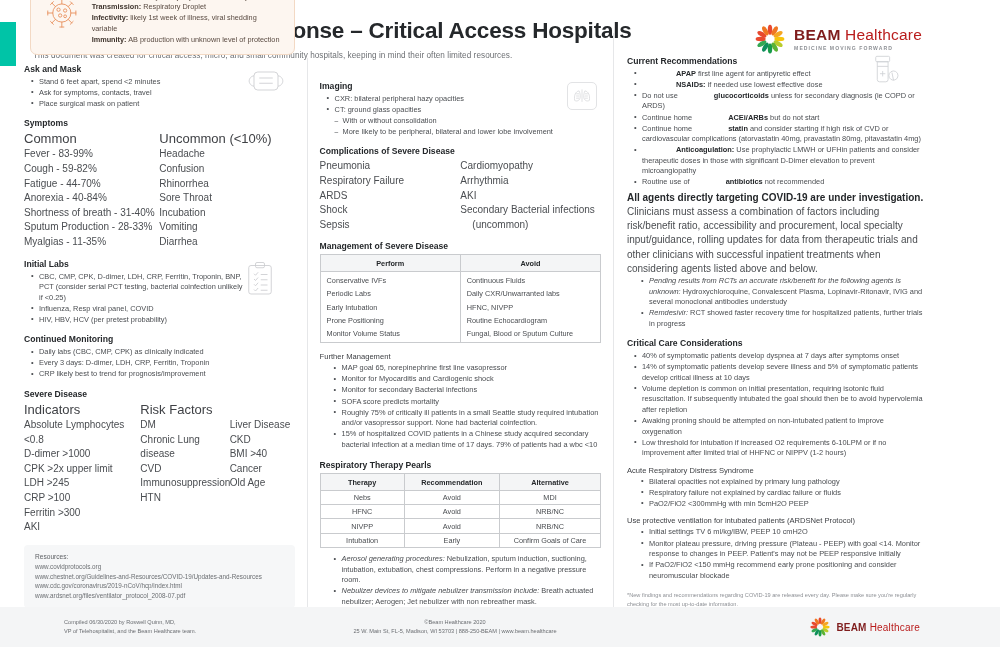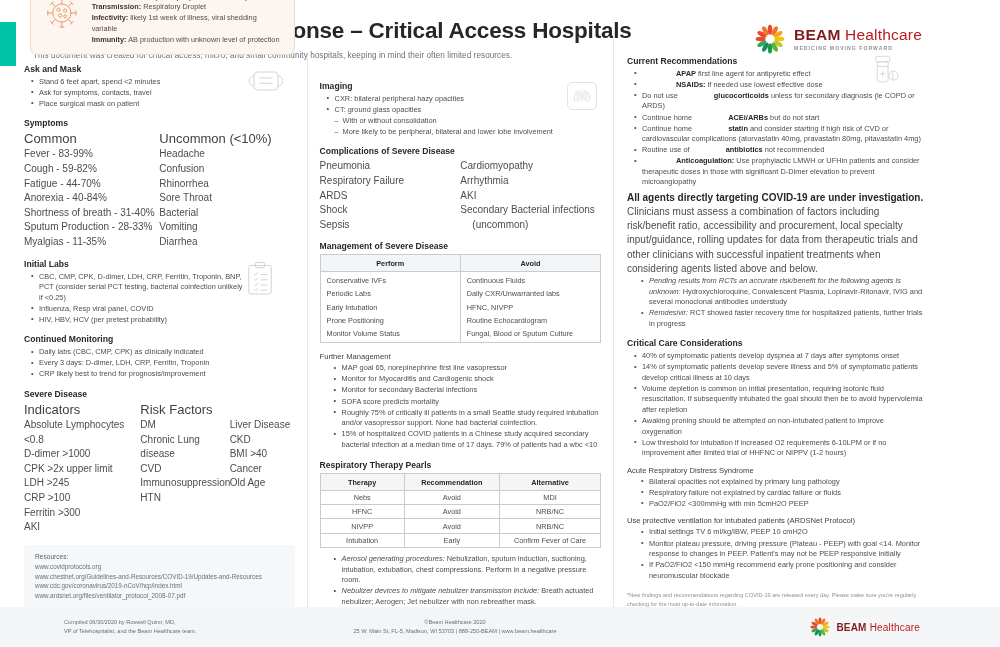--- a/index.html
+++ b/index.html
@@ -267,21 +267,21 @@
             <li>Myalgias - 11-35%</li>
           </ul>
         </div>
         <div>
           <div class="colhead">Uncommon (&lt;10%)</div>
           <ul class="plainlist">
             <li>Headache</li>
             <li>Confusion</li>
             <li>Rhinorrhea</li>
             <li>Sore Throat</li>
-            <li>Bacterial</li>
+            <li>Incubation</li>
             <li>Vomiting</li>
             <li>Diarrhea</li>
           </ul>
         </div>
       </div>
 
       <div style="position:relative;">
         <h3 class="sec">Initial Labs</h3>
         <ul class="bl" style="width:215px;">
           <li>CBC, CMP, CPK, D-dimer, LDH, CRP, Ferritin, Troponin, BNP, PCT (consider serial PCT testing, bacterial coinfection unlikely if &lt;0.25)</li>
@@ -461,43 +461,43 @@
               <td>NRB/NC</td>
             </tr>
           <tr>
               <td>NIVPP</td>
               <td>Avoid</td>
               <td>NRB/NC</td>
             </tr>
           <tr>
               <td>Intubation</td>
               <td>Early</td>
-              <td>Confirm Fever of Care</td>
+              <td>Confirm Goals of Care</td>
             </tr>
         </tbody>
       </table>
 
       <ul class="bl ind2" style="margin-top:6px;">
         <li><i>Aerosol generating procedures:</i><span> Nebulization, sputum induction, suctioning, intubation, extubation, chest compressions. Perform in a negative pressure room.</span></li>
         <li><i>Nebulizer devices to mitigate nebulizer transmission include:</i><span> Breath actuated nebulizer; Aerogen; Jet nebulizer with non rebreather mask.</span></li>
       </ul>
     </div>
 
     <div class="col col-right">
 
       <div style="position:relative;">
         <h3 class="sec first">Current Recommendations</h3>
         <ul class="bl" style="width:290px;">
           <li><b>APAP</b><span> first line agent for antipyretic effect</span></li>
           <li><b>NSAIDs:</b><span> if needed use lowest effective dose</span></li>
           <li><span>Do not use </span><b>glucocorticoids</b><span> unless for secondary diagnosis (ie COPD or ARDS)</span></li>
           <li><span>Continue home </span><b>ACEi/ARBs</b><span> but do not start</span></li>
           <li><span>Continue home </span><b>statin</b><span> and consider starting if high risk of CVD or cardiovascular complications (atorvastatin 40mg, pravastatin 80mg, pitavastatin 4mg)</span></li>
+          <li><b>Anticoagulation:</b><span> Use prophylactic LMWH or UFHin patients and consider therapeutic doses in those with significant D-Dimer elevation to prevent microangiopathy</span></li>
           <li><span>Routine use of </span><b>antibiotics</b><span> not recommended</span></li>
-          <li><b>Anticoagulation:</b><span> Use prophylactic LMWH or UFHin patients and consider therapeutic doses in those with significant D-Dimer elevation to prevent microangiopathy</span></li>
         </ul>
         <svg width="34" height="34" viewBox="0 0 44 44" style="position:absolute; right:22px; top:-2px;">
           <g stroke="#cfd1d4" stroke-width="1.1" fill="none">
             <rect x="10" y="3" width="18" height="7" rx="1.5"></rect>
             <path d="M12 10 h14 v23 a3 3 0 0 1 -3 3 h-8 a3 3 0 0 1 -3 -3 Z"></path>
             <path d="M12 16 h14"></path>
             <path d="M19 22 v7 M15.5 25.5 h7"></path>
             <path d="M27 28 a6 6 0 0 1 8.5 -5.5 a6 6 0 0 1 -0.5 11 a6 6 0 0 1 -8 -5.5 Z"></path>
             <path d="M31 24 l2 10"></path>
           </g>

